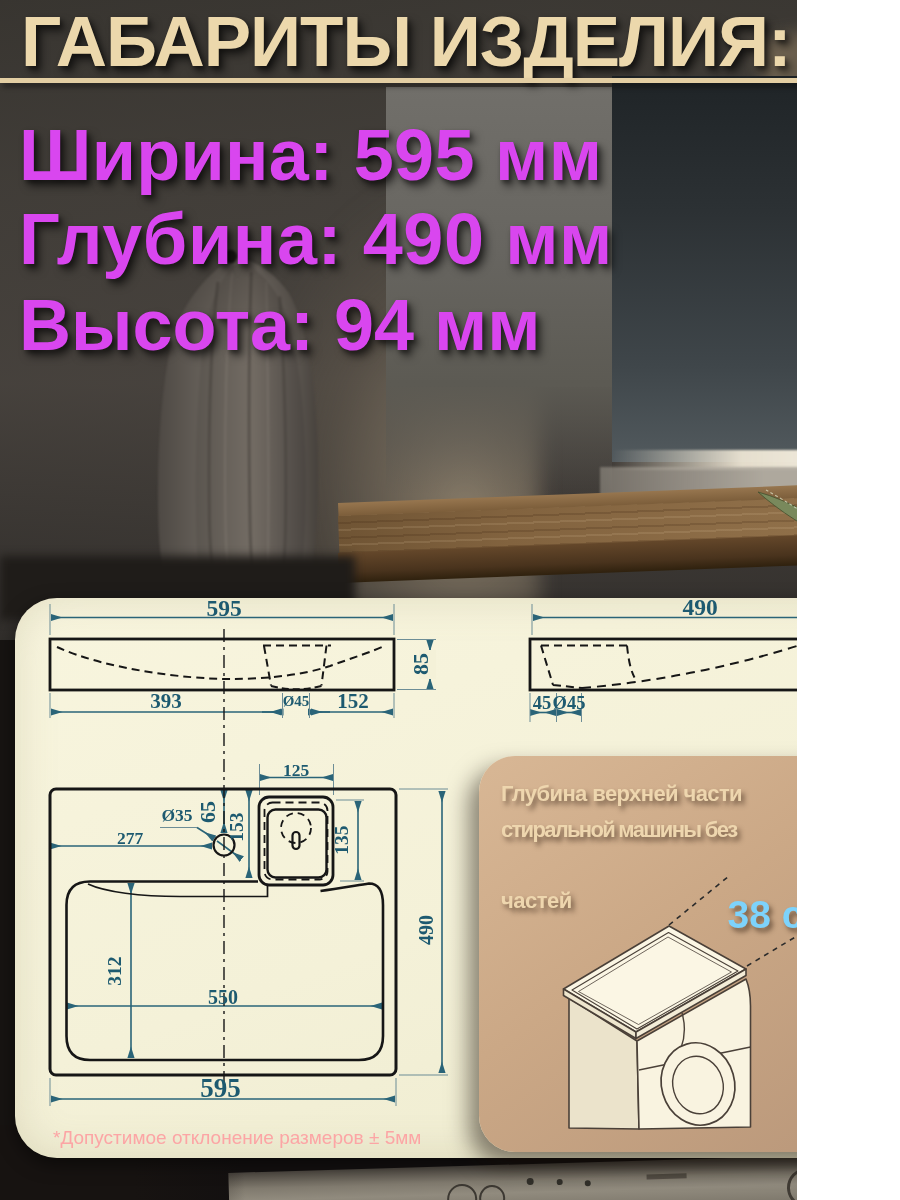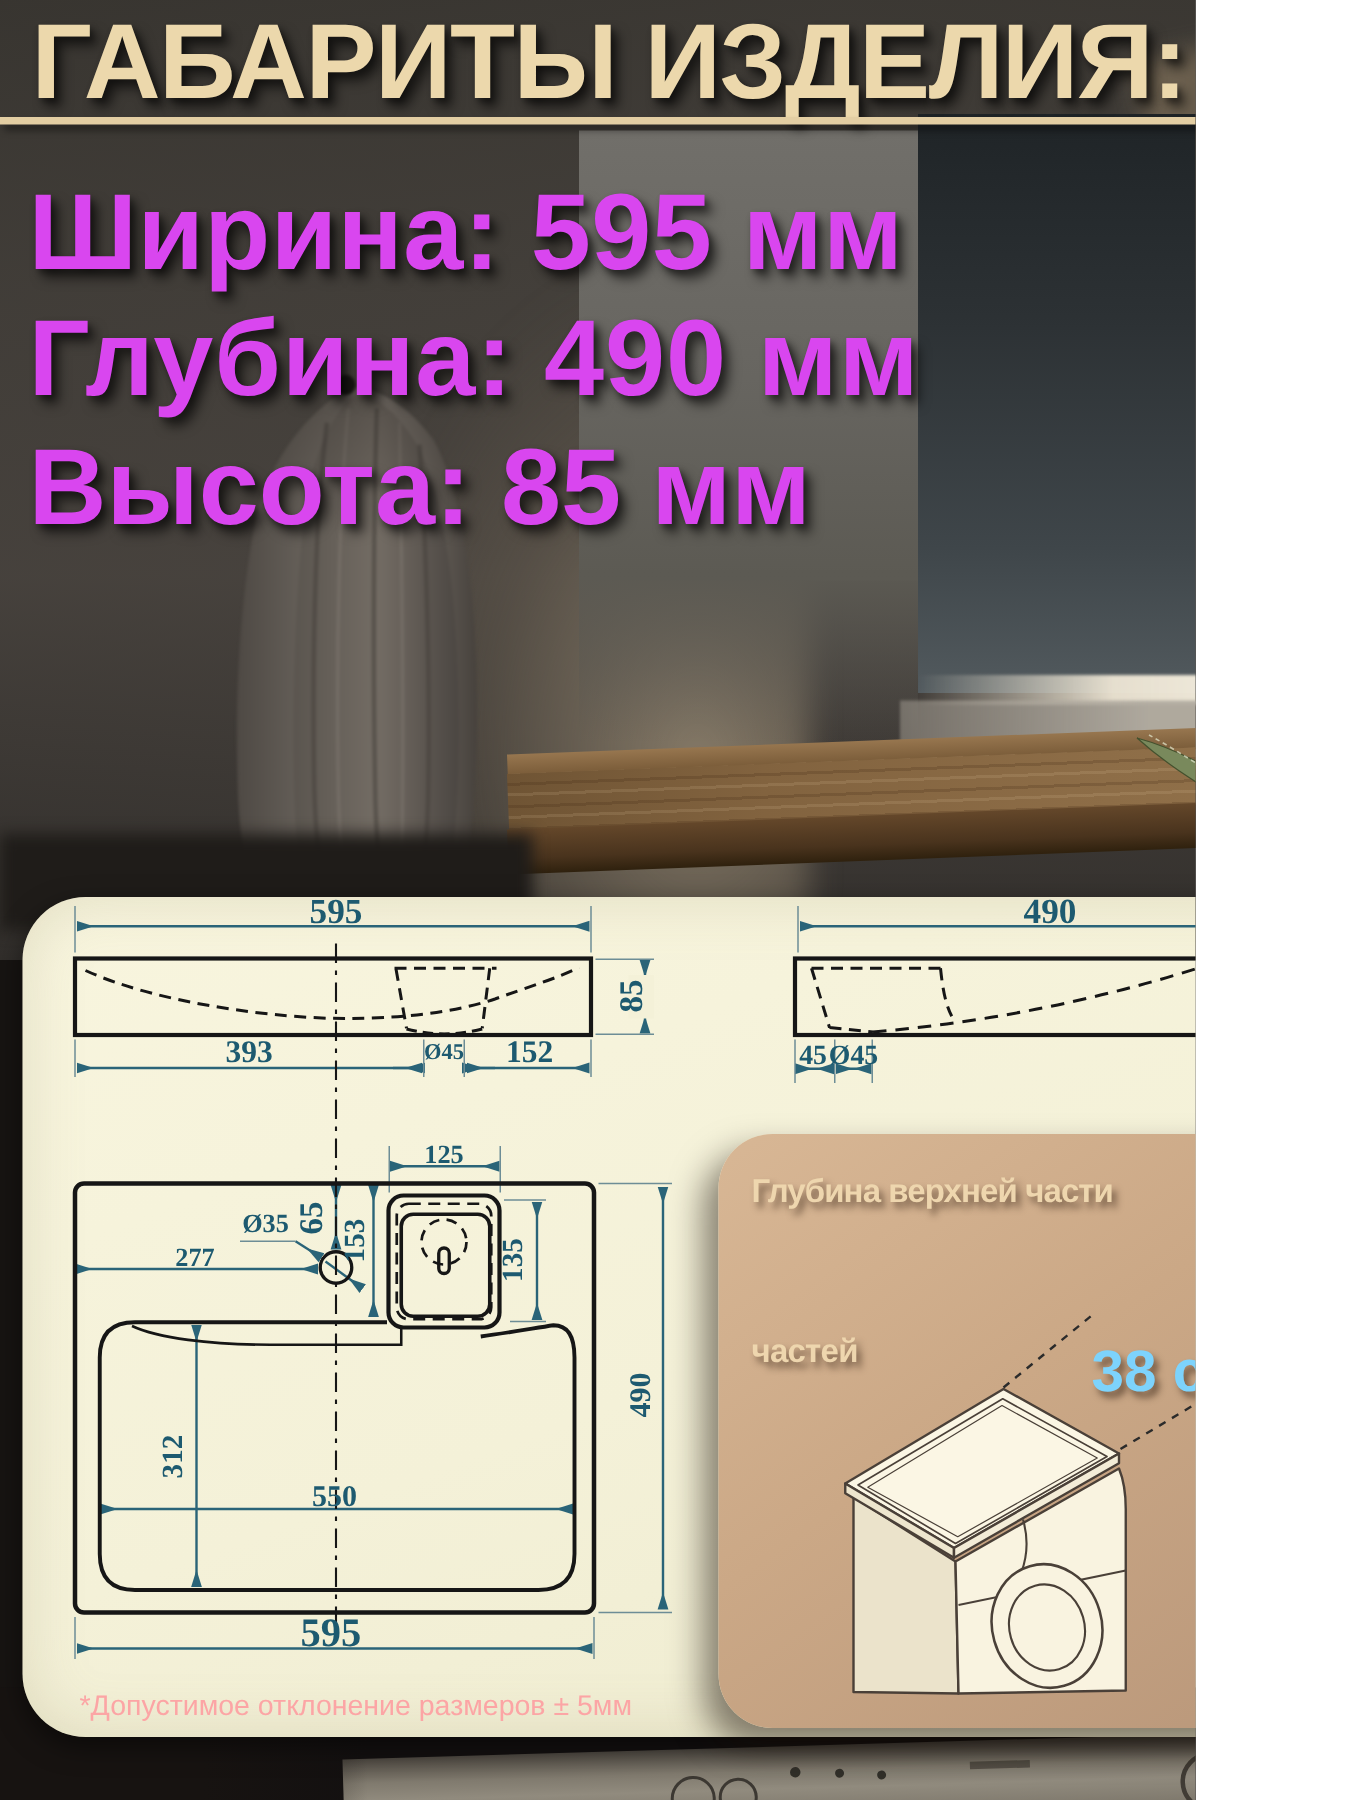--- a/index.html
+++ b/index.html
@@ -130,33 +130,33 @@
   </div>
 
   <div class="btxt" style="left:21px;top:1px;font-size:71px;letter-spacing:-1px;color:#ecd8ac;">ГАБАРИТЫ ИЗДЕЛИЯ:</div>
 
   <div class="abs" style="left:0;top:78px;width:893px;height:5px;background:#e3cea3;box-shadow:3px 4px 5px rgba(0,0,0,.4);"></div>
 
   <div class="btxt" style="left:19px;top:114px;font-size:72px;letter-spacing:0.3px;">Ширина: 595 мм</div>
 
   <div class="btxt" style="left:19px;top:198px;font-size:72px;letter-spacing:0.6px;text-align:center;">Глубина: 490 мм</div>
 
-  <div class="btxt" style="left:19px;top:284px;font-size:72px;">Высота: 85 мм</div>
+  <div class="btxt" style="left:19px;top:284px;font-size:72px;">Высота: 94 мм</div>
 
 
   <div class="abs" style="left:15px;top:598px;width:871px;height:560px;border-radius:42px;
     background:linear-gradient(160deg,#f8f5de 0%,#f4f1d8 55%,#eeebCF 100%);
     box-shadow:inset 0 0 40px rgba(160,150,110,.25), 0 6px 18px rgba(0,0,0,.5);"></div>
 
   <div class="abs" style="left:479px;top:756px;width:399px;height:396px;border-radius:36px;
     background:linear-gradient(145deg,#d8b795 0%,#cba886 45%,#b9977a 100%);
     box-shadow:-10px 12px 22px rgba(25,15,8,.5);"></div>
 
   <div class="abs" style="left:501px;top:776px;width:385px;font-family:'Liberation Sans',sans-serif;font-weight:bold;
-    font-size:22px;line-height:35.5px;color:#eed6ae;text-shadow:3px 4px 5px rgba(45,28,15,.55);"><span style="letter-spacing:-0.6px">Глубина верхней части</span><br><br><br><span style="letter-spacing:-0.5px">частей</span></div>
+    font-size:22px;line-height:35.5px;color:#eed6ae;text-shadow:3px 4px 5px rgba(45,28,15,.55);"><span style="letter-spacing:-0.6px">Глубина верхней части</span><br><span style="letter-spacing:-1.7px">стиральной машины без</span><br><br><span style="letter-spacing:-0.5px">частей</span></div>
 
   <div class="abs" style="left:700px;top:893px;width:160px;text-align:center;font-family:'Liberation Sans',sans-serif;
     font-weight:bold;font-size:39px;color:#7dd3fc;text-shadow:3px 4px 5px rgba(45,28,15,.55);">38 см</div>
 
   <div class="abs" style="left:53px;top:1127px;font-size:19px;color:#fca5a5;font-family:'Liberation Sans',sans-serif;">*Допустимое отклонение размеров ± 5мм</div>
 
   <svg class="abs" style="left:0;top:0;" width="900" height="1200" viewBox="0 0 900 1200">
     <defs>
       <marker id="ar" viewBox="0 0 12 9" refX="11" refY="4.5" markerWidth="12" markerHeight="9" markerUnits="userSpaceOnUse" orient="auto-start-reverse">
         <path d="M0.5 4.5 L12 0.9 L12 8.1 Z" fill="#2a6478"></path>

